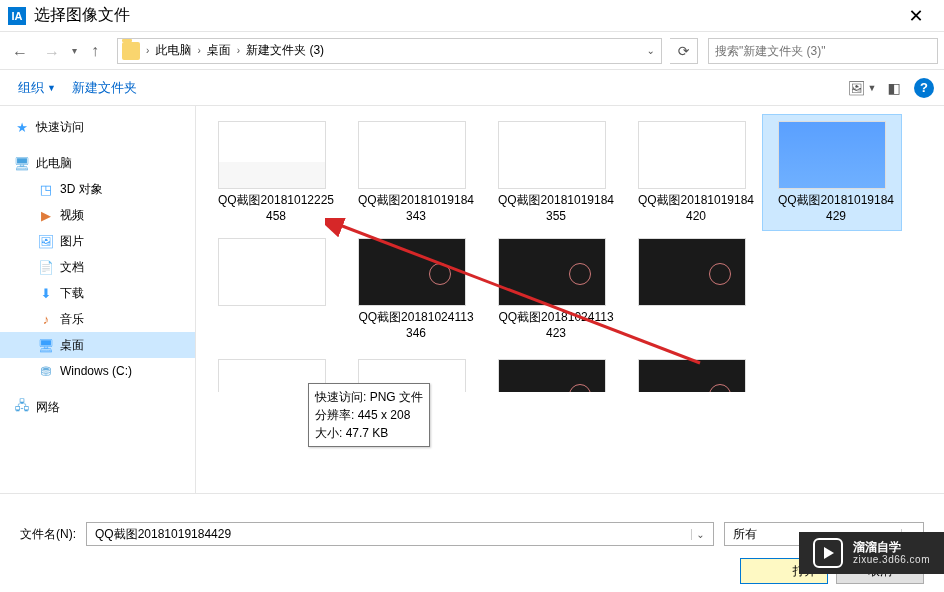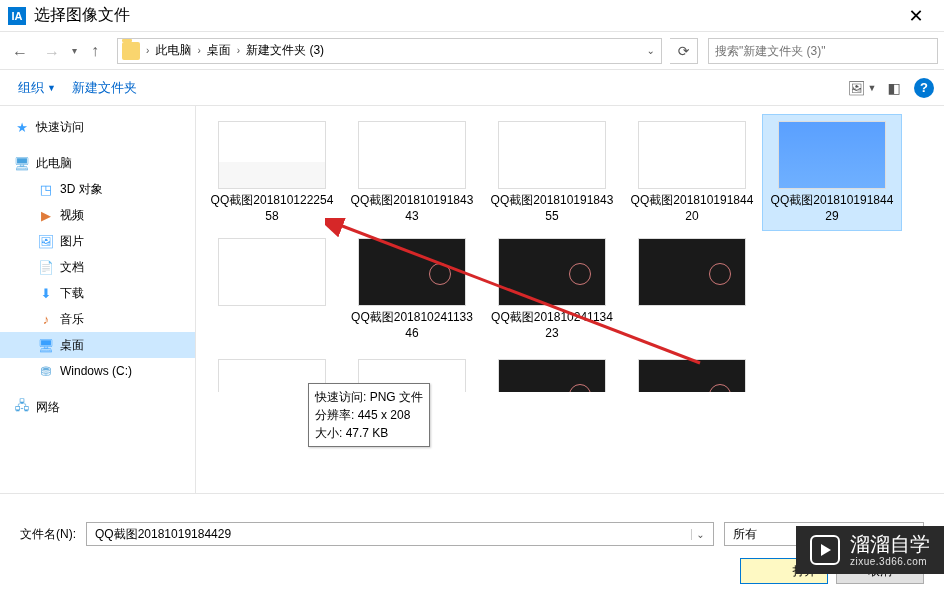--- a/index.html
+++ b/index.html
@@ -44,21 +44,21 @@
 .side-ico { width:16px; height:16px; margin-right:6px; display:inline-flex; align-items:center; justify-content:center; font-size:13px; }
 .side-section { margin-top: 10px; }
 
 
 .content { flex:1; padding: 8px 6px; overflow:hidden; position:relative; }
 .grid { display:flex; flex-wrap:wrap; gap: 0; }
 .file { width: 140px; padding: 6px; text-align:center; font-size:12px; cursor:pointer; border: 1px solid transparent; }
 .file.selected { background:#cce8ff; border:1px solid #99d1ff; }
 .thumb { width: 108px; height: 68px; background:#fff; border:1px solid #ddd; margin: 0 auto 4px; display:flex; align-items:center; justify-content:center; font-size:9px; color:#aaa; overflow:hidden; position:relative; }
 .thumb.dark { background:#1a1a1a; }
-.file .name { line-height:1.3; word-break:break-all; }
+.file .name { line-height:1.3; word-break:break-all;margin-left:8px; }
 
 
 .tooltip { position:absolute; left: 308px; top: 383px; background:#fff; border:1px solid #767676; padding: 4px 6px; font-size:12px; line-height:1.5; z-index:5; box-shadow: 1px 1px 2px rgba(0,0,0,.2); }
 
 
 .arrow { position:absolute; left:325px; top:218px; width:380px; height:150px; pointer-events:none; z-index:4; }
 
 
 .footer { border-top: 1px solid #e5e5e5; padding: 28px 20px 12px; display:flex; align-items:center; gap:10px; }
 .footer .lbl { font-size:12px; }
@@ -70,21 +70,21 @@
 .footer .filetype { width: 200px; }
 .footer-row2 { display:flex; justify-content:flex-end; padding: 0 20px 14px; gap: 8px; }
 .btn { min-width: 88px; height: 26px; border:1px solid #adadad; background:#e1e1e1; display:flex; align-items:center; justify-content:center; font-size:12px; cursor:pointer; }
 .btn.primary { background:#fef9c3; border-color:#0078d4;justify-content:flex-end; }
 
 
 .watermark { position:absolute; right:0; bottom:18px; background:#2a2a2a; color:#fff; padding: 6px 14px; display:flex; align-items:center; gap:10px; z-index:10; }
 .watermark .play { width:30px; height:30px; border:2px solid #fff; border-radius:6px; display:flex; align-items:center; justify-content:center; }
 .watermark .play::after { content:""; border-left:10px solid #fff; border-top:6px solid transparent; border-bottom:6px solid transparent; margin-left:2px; }
 .watermark .txt { display:flex; flex-direction:column; line-height:1.2; }
-.watermark .txt .big { font-size:20px; font-weight:normal; }
+.watermark .txt .big { font-size:12px; font-weight:bold; }
 .watermark .txt .small { font-size:10px; opacity:.85; letter-spacing:.5px;}
 .thumb.t1 { background: linear-gradient(#fff 60%, #f7f7f7 60%); }
 .thumb.t3 { background:#fff; }
 .thumb.t4 { background:linear-gradient(90deg,#e8f4ff 40%, #fff 40%); }
 .thumb.t6 { background:linear-gradient(#5aa0ff,#6fb0ff); }
 .thumb.dark::after { content:""; position:absolute; width:20px; height:20px; border:1px solid #c77; border-radius:50%; right:14px; top:24px; }
 </style>
 </head>
 <body>
 

